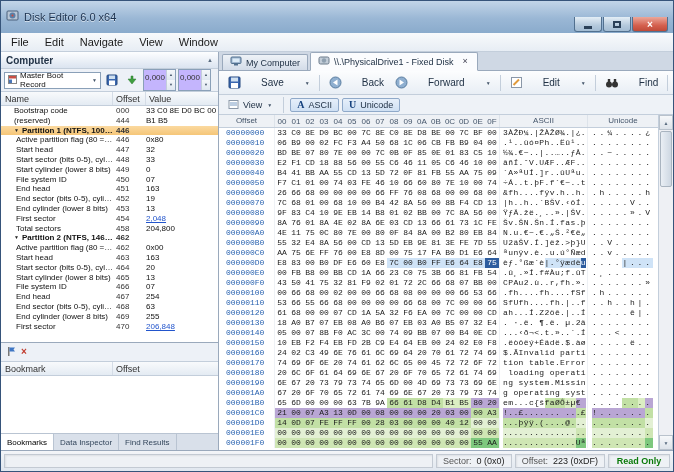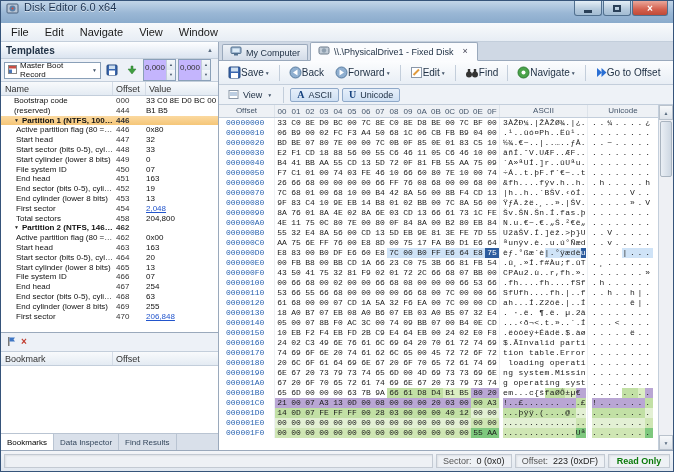--- a/index.html
+++ b/index.html
@@ -1,20 +1,20 @@
 <!DOCTYPE html>
 <html><head>
 <meta charset="utf-8">
 <style>
   *{margin:0;padding:0;box-sizing:border-box;}
   html,body{width:674px;height:472px;overflow:hidden;font-family:"Liberation Sans",sans-serif;background:#8ea9c4;}
   #window{width:674px;height:472px;border:1px solid #36547a;display:flex;flex-direction:column;background:#e3eaf3;}
 
   
-  .titlebar{height:22px;background:linear-gradient(#c2d5e8,#9ab7d5 55%,#8aabcc);display:flex;align-items:flex-start;padding:0 5px;gap:5px;flex:0 0 auto;}
+  .titlebar{height:22px;background:linear-gradient(#c2d5e8,#9ab7d5 55%,#8aabcc);display:flex;align-items:center;padding:16px 5px;gap:5px;flex:0 0 auto;}
   .title-text{font-size:11px;color:#1d3350;text-shadow:0 1px 0 rgba(255,255,255,.6);}
   .winbtns{margin-left:auto;display:flex;align-self:flex-start;}
   .winbtn{width:28px;height:15px;border:1px solid #51708f;border-top:none;border-radius:0 0 3px 3px;background:linear-gradient(#e4eef6,#b4c9dc 60%,#a3bcd3);display:flex;align-items:center;justify-content:center;color:#2a4058;font-size:9px;line-height:9px;margin-left:1px;}
   .winbtn.close{width:36px;background:linear-gradient(#eba79a,#d4604e 60%,#c04a38);color:#fff;font-size:10px;font-weight:bold;}
   .minbar{width:8px;height:3px;background:#2a4058;margin-top:6px;}
   .maxbox{width:8px;height:7px;border:2px solid #2a4058;}
 
   
   .menubar{height:19px;background:linear-gradient(#f8fafc,#e7edf4);border-bottom:1px solid #c3cedb;display:flex;align-items:center;font-size:11px;color:#1a1a1a;flex:0 0 auto;padding-left:2px;}
   .menu-item{padding:2px 8px;}
@@ -59,21 +59,21 @@
   .btab.active{background:#fff;color:#000;}
 
   
   .doc-tabs{height:19px;background:#cfd8e4;display:flex;align-items:flex-end;padding-left:3px;gap:2px;border-bottom:1px solid #9aa9bc;flex:0 0 auto;}
   .dtab{height:16px;display:flex;align-items:center;gap:4px;padding:0 7px;font-size:9px;background:linear-gradient(#eef2f7,#d3dce8);border:1px solid #9aa9bc;border-bottom:none;border-radius:2px 2px 0 0;color:#223347;}
   .dtab.active{background:#fbfcfe;height:19px;margin-bottom:-1px;border-bottom:1px solid #fbfcfe;}
   .dtab .close{margin-left:3px;font-size:9px;line-height:9px;color:#445;padding:0 2px;}
 
   
   .toolbar1{height:24px;background:linear-gradient(#fcfdfe,#e8eef5);border-bottom:1px solid #c3cedb;display:flex;align-items:center;padding:0 4px;gap:1px;font-size:10px;color:#223347;flex:0 0 auto;}
-  .tb-btn{display:flex;align-items:center;gap:0;padding:2px 5px;border-radius:2px;white-space:nowrap;text-align:center;}
+  .tb-btn{display:flex;align-items:center;gap:20px;padding:2px 5px;border-radius:2px;white-space:nowrap;text-align:center;}
   .tb-sep{width:1px;height:16px;background:#c3cedb;margin:0 3px;flex:0 0 1px;}
   .tb-chev{font-size:5px;color:#44556a;margin-left:1px;}
   .toolbar2{height:20px;background:#eef2f7;border-bottom:1px solid #c3cedb;display:flex;align-items:center;padding:0 4px;gap:3px;font-size:9px;color:#223347;flex:0 0 auto;}
   .view-btn{display:flex;align-items:center;gap:4px;padding:2px 5px;}
   .toggle{display:flex;align-items:center;gap:4px;padding:1px 6px;border:1px solid #8fa9c9;background:linear-gradient(#e6effa,#cfe0f3);border-radius:2px;}
   .letter-icon{font-family:"Liberation Serif",serif;font-weight:bold;font-size:10px;color:#16427e;line-height:10px;}
 
   
   .hex-wrap{flex:1;display:flex;min-height:0;}
   .hex-main{flex:1;display:flex;flex-direction:column;min-width:0;}
@@ -136,21 +136,21 @@
       <div class="menu-item">Edit</div>
       <div class="menu-item">Navigate</div>
       <div class="menu-item">View</div>
       <div class="menu-item">Window</div>
     </div>
 
   <div class="content">
 
     <div class="left-panel">
       <div class="panel-header">
-        <span>Templates</span>
+        <span>Computer</span>
         <span class="chev">▲</span>
       </div>
 
       <div class="tpl-toolbar">
         <div class="combo">
           <span>
             <svg width="9" height="9">
                 <rect x="0.5" y="0.5" width="8" height="8" fill="#fff" stroke="#888"></rect>
                 <rect x="1" y="1" width="7" height="2.5" fill="#c94f44"></rect>
                 <rect x="1" y="4.5" width="3" height="3.5" fill="#4a76b8"></rect>

